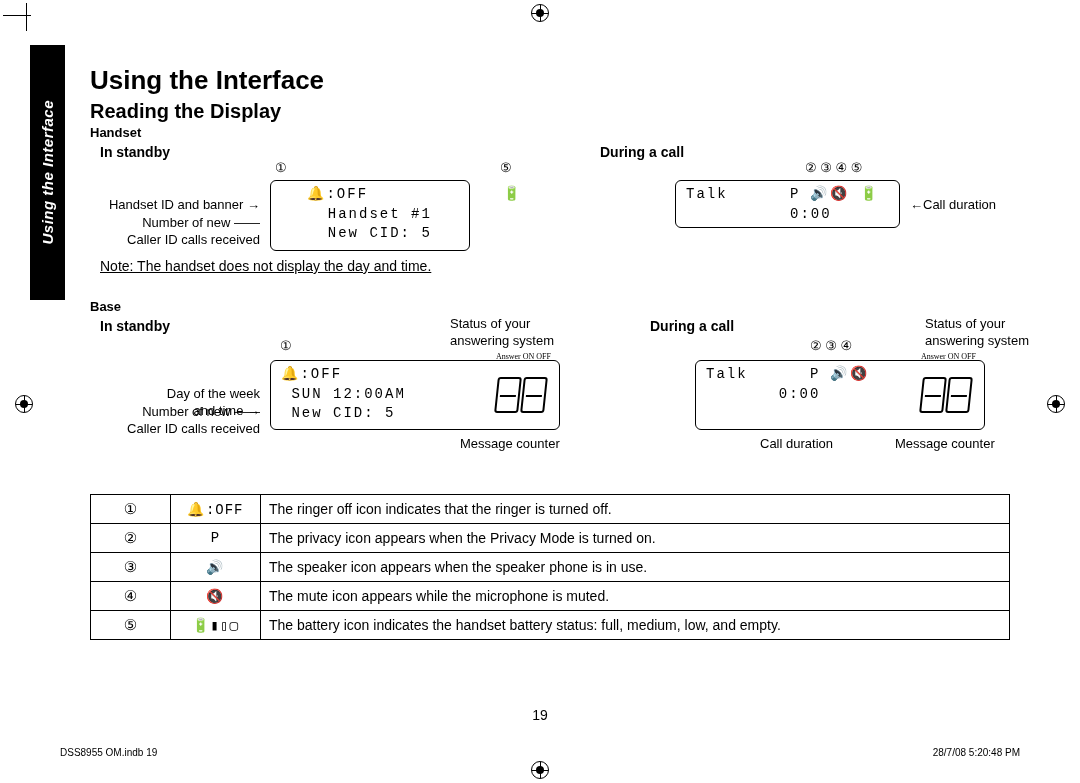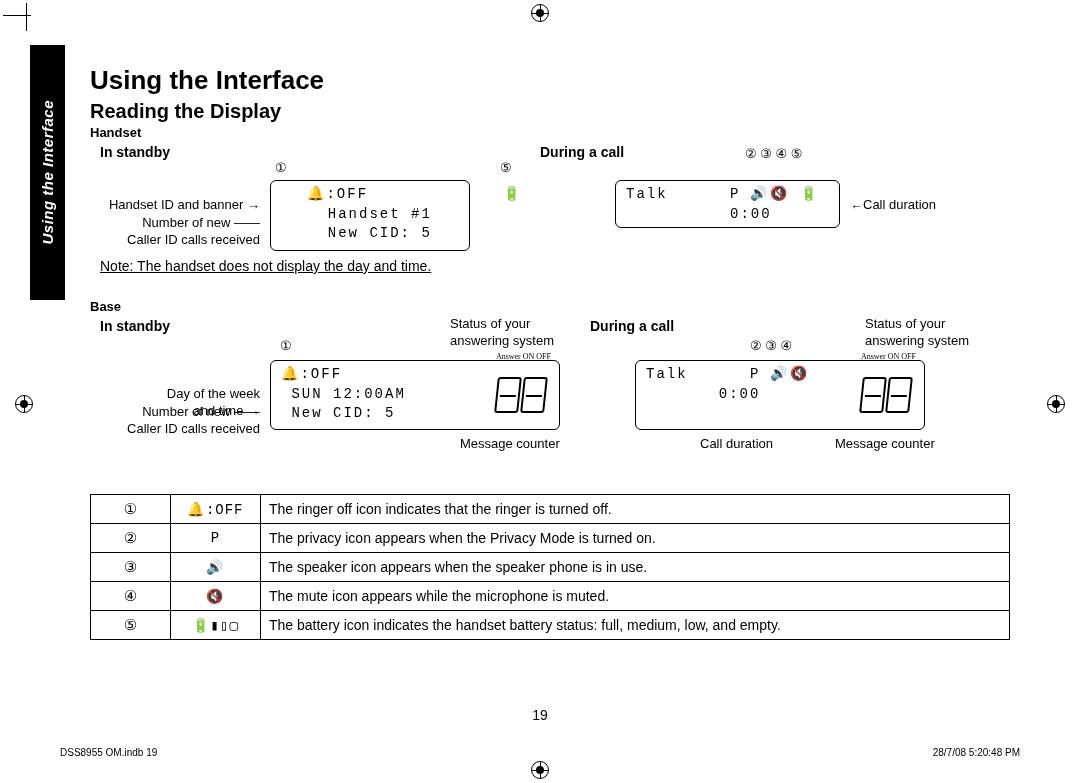--- a/index.html
+++ b/index.html
@@ -51,21 +51,21 @@
   .page {
     position:absolute;
     top:65px; left:90px;
     width:920px;
   }
   h1 { margin:0 0 4px 0; font-size:26px; font-weight:bold; }
   h2 { margin:0 0 2px 0; font-size:20px; font-weight:bold; }
   h3 { margin:2px 0 2px 0; font-size:13px; font-weight:bold; }
   h4 { margin:2px 0 2px 10px; font-size:14px; font-weight:bold; }
 
-  .row { display:flex; }
+  .row { display:flex; gap:60px; }
   .col { flex:1; position:relative; }
 
   .lcd {
     border:1px solid #000;
     border-radius:6px;
     font-family: "Courier New", monospace;
     letter-spacing:2px;
     padding:4px 10px 6px 10px;
     line-height:1.4;
     display:inline-block;
@@ -169,21 +169,21 @@
         <span>Number of new</span> ——
         <br><span>Caller ID calls received</span>
       </div>
 
       <div class="note abs" style="top:110px; left:0; width:460px;text-decoration:underline;">Note: The handset does not display the day and time.</div>
     </div>
 
     <div class="col">
       <h4>During a call</h4>
 
-      <div class="abs callout" style="top:4px; left:215px;">②  ③ ④ ⑤</div>
+      <div class="abs callout" style="top:18px; left:215px;">②  ③ ④ ⑤</div>
 
       <div class="abs" style="top:38px; left:85px;">
         <div class="lcd" style="width:225px; height:48px;">
           <div class="line">Talk      P 🔊🔇 🔋</div>
           <div class="line">          0:00</div>
         </div>
       </div>
 
       <div class="abs callout" style="top:55px; left:320px;">←<span>Call duration</span></div>
     </div>

